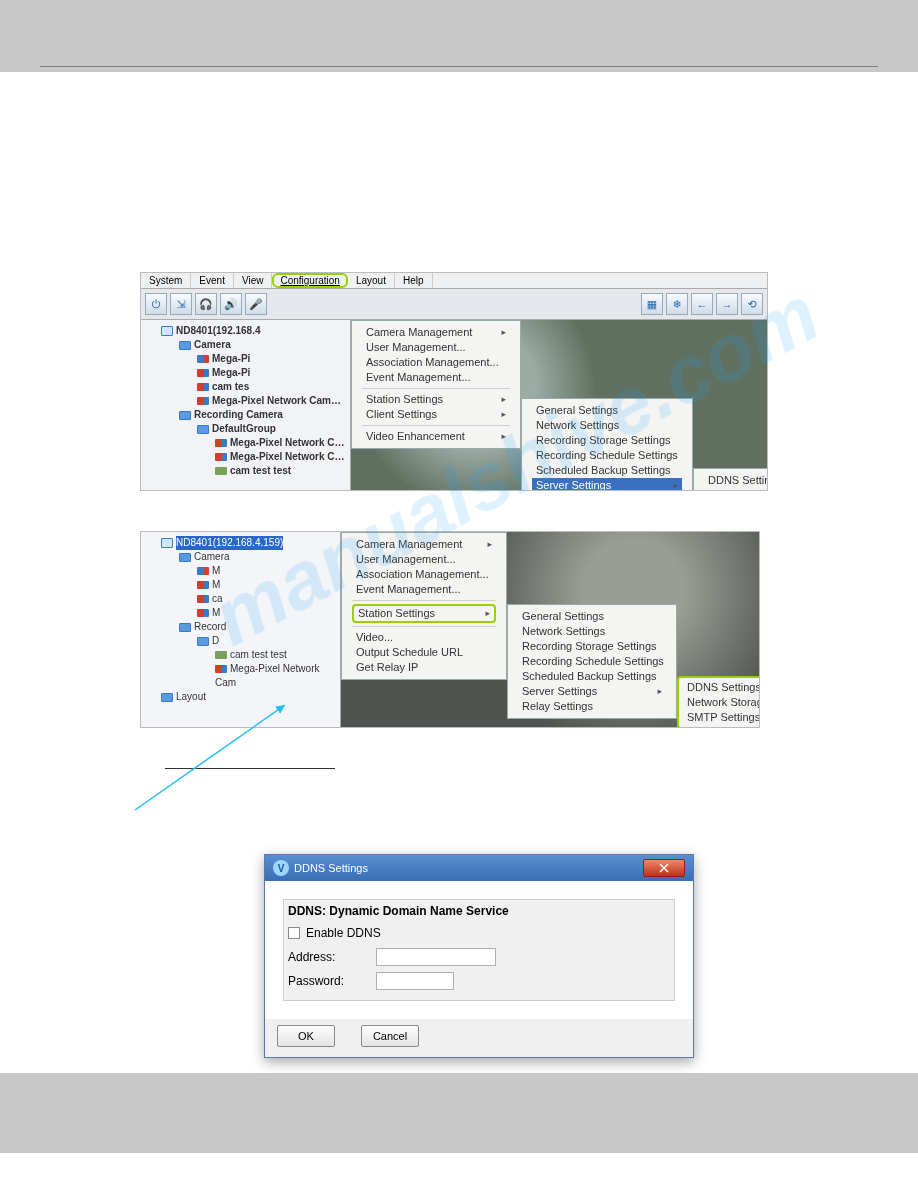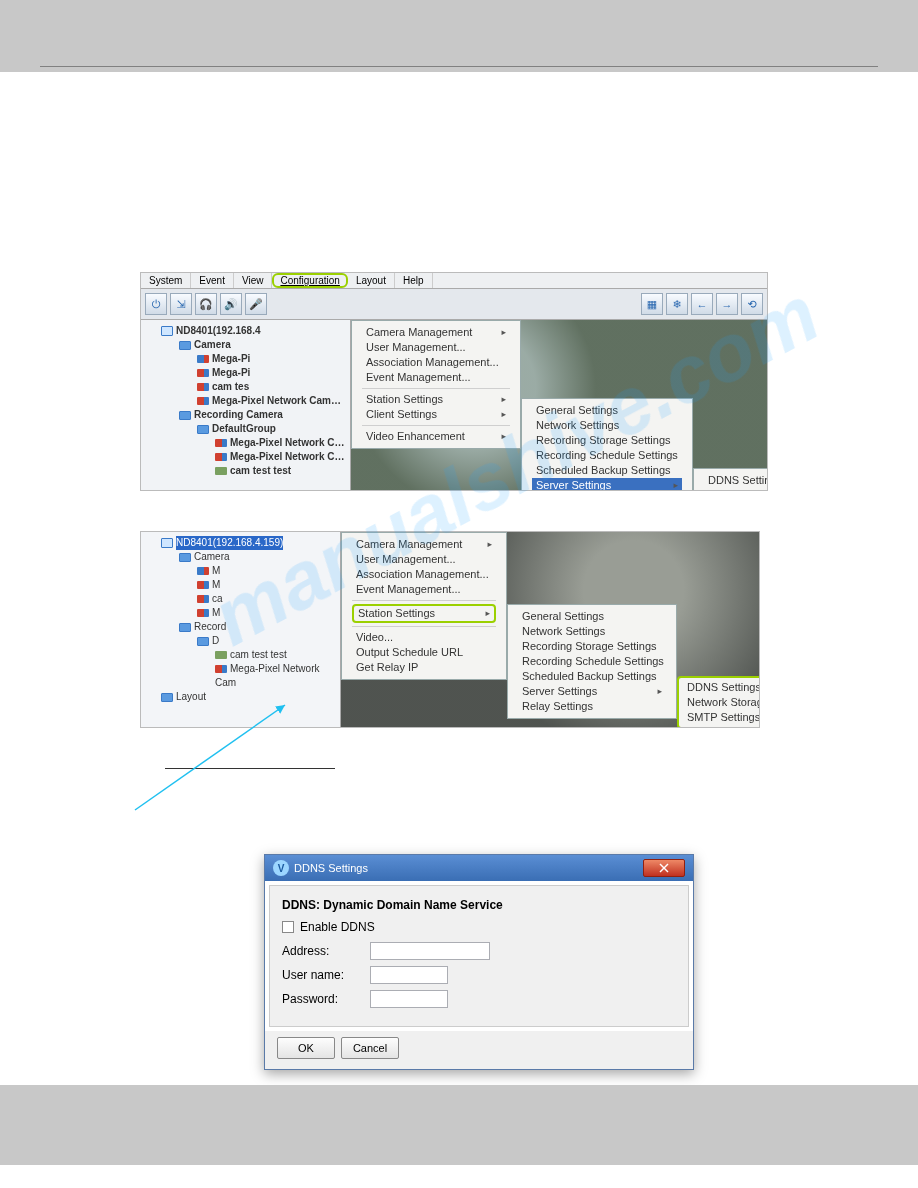--- a/index.html
+++ b/index.html
@@ -51,33 +51,33 @@
 
   .arrow-svg { position:absolute; left:115px; top:700px; width:190px; height:120px; }
   .manual-hr { border-top:1px solid #333; width:170px; margin:40px 0 0 25px; }
 
   
   .dlgwrap { width:430px; margin:85px auto 15px auto; font-family:"Segoe UI", Tahoma, Arial, sans-serif; box-shadow:0 4px 12px rgba(0,0,0,.35); border:1px solid #5a7aa8; }
   .titlebar { background:linear-gradient(#5a8ed4,#3a6eb4); color:#fff; font-size:11px; padding:4px 8px; display:flex; align-items:center; }
   .titlebar .ticon { width:16px; height:16px; background:#9cd6ff; border-radius:50%; margin-right:5px; display:flex; align-items:center; justify-content:center; color:#1a5aa0; font-size:10px; font-weight:bold; }
   .titlebar .spacer { flex:1; }
   .closebtn { width:42px; height:18px; background:linear-gradient(#e86,#c03020); border:1px solid #902010; border-radius:2px; color:#fff; display:flex; align-items:center; justify-content:center; font-size:12px; }
-  .dlgbody { background:#f0f0f0; border:1px solid #ccc; margin:4px; padding:12px; font-size:12px; }
+  .dlgbody { background:#f0f0f0; border:1px solid #ccc; margin:18px; padding:4px; font-size:12px; }
   .dlgbody .hdr { font-weight:bold; margin-bottom:8px; }
   .chk { display:flex; align-items:center; gap:6px; margin-bottom:8px; }
   .chk .box { width:12px; height:12px; border:1px solid #888; background:#fff; }
   .frow { display:flex; align-items:center; margin:6px 0; }
   .frow .lbl { width:88px; }
   .input { border:1px solid #abadb3; height:18px; background:#fff; }
   .input.w120 { width:120px; }
   .input.w80 { width:78px; }
   .select { border:1px solid #abadb3; height:18px; width:130px; background:#fff; font-size:11px; padding:0 16px 0 4px; position:relative; display:flex; align-items:center; }
   .select::after { content:""; position:absolute; right:2px; top:2px; width:14px; height:12px; background:linear-gradient(#eef,#cde); border-left:1px solid #aaa; }
   .select::before { content:"▾"; position:absolute; right:5px; top:1px; font-size:9px; color:#333; z-index:1; }
-  .dlgbtns { background:#f0f0f0; padding:6px 12px 10px 12px; display:flex; gap:6px; }
+  .dlgbtns { background:#f0f0f0; padding:6px 12px 10px 12px; display:flex; gap:26px; }
   .wbtn { width:58px; height:22px; border:1px solid #888; background:linear-gradient(#fdfdfd,#e4e4e4); font-size:11px; display:flex; align-items:center; justify-content:center; border-radius:2px; }
 
   
   .page-bottom { height:80px; background:#c8c8c8; margin-top:0; }
 
   
   .ic-mon { display:inline-block; width:12px; height:10px; border:1px solid #3a7ac8; border-radius:1px; vertical-align:-2px; margin-right:3px; background:#cfe6ff; }
   .ic-fold { display:inline-block; width:12px; height:9px; border:1px solid #3a7ac8; border-radius:1px; vertical-align:-2px; margin-right:3px; background:#5a9ae0; }
   .ic-cam { display:inline-block; width:12px; height:8px; vertical-align:-1px; margin-right:3px; background:linear-gradient(90deg,#3a7ac8 0 60%, #d04030 60% 100%); border-radius:1px; }
   .ic-camr { display:inline-block; width:12px; height:8px; vertical-align:-1px; margin-right:3px; background:linear-gradient(90deg,#d04030 0 60%, #3a7ac8 60% 100%); border-radius:1px; }
@@ -238,24 +238,20 @@
       <div class="hdr">DDNS: Dynamic Domain Name Service</div>
       <div class="chk">
         <span class="box"></span>
         <span>Enable DDNS</span>
       </div>
       <div class="frow">
         <span class="lbl">Address:</span>
         <span class="input w120"></span>
       </div>
       <div class="frow">
-        <span class="lbl">User name:</span>
-        <span class="input w80"></span>
-      </div>
-      <div class="frow">
         <span class="lbl">Password:</span>
         <span class="input w80"></span>
       </div>
     </div>
     <div class="dlgbtns">
       <span class="wbtn">OK</span>
       <span class="wbtn">Cancel</span>
     </div>
   </div>
 

